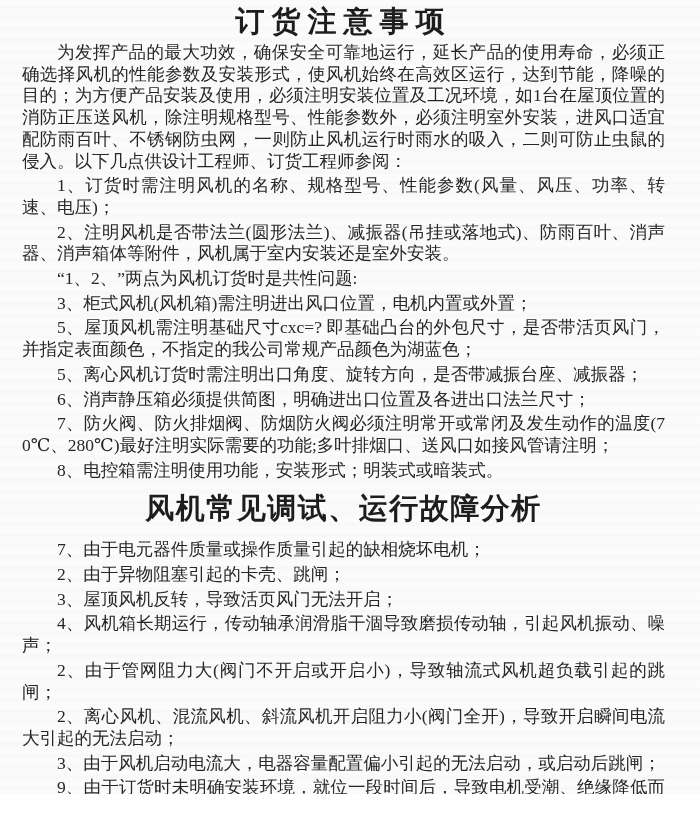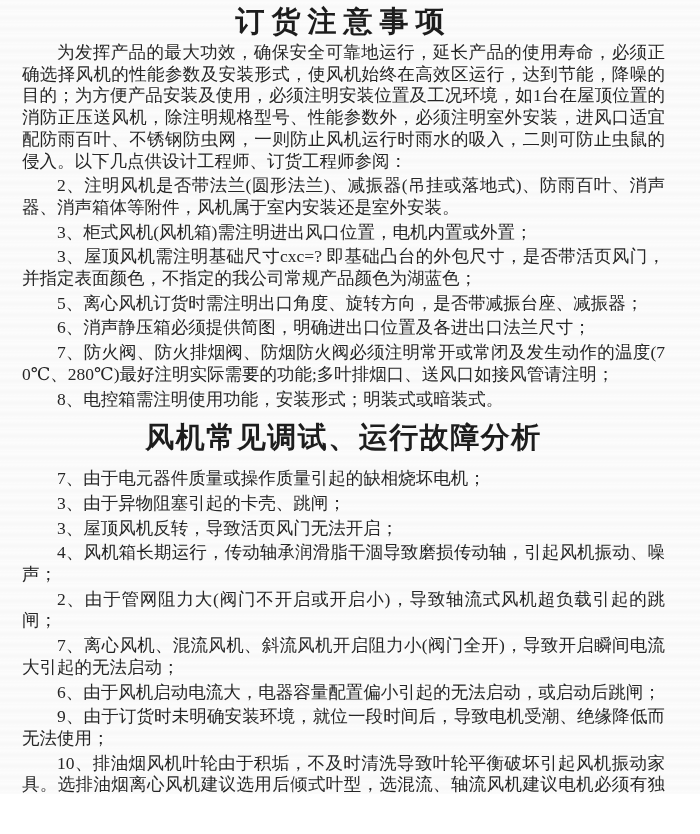--- a/index.html
+++ b/index.html
@@ -52,33 +52,35 @@
 </style>
 </head>
 <body>
 
 <div class="page">
 
   <h1 class="doc-title title-1">订货注意事项</h1>
 
   <p class="body-par">为发挥产品的最大功效，确保安全可靠地运行，延长产品的使用寿命，必须正确选择风机的性能参数及安装形式，使风机始终在高效区运行，达到节能，降噪的目的；为方便产品安装及使用，必须注明安装位置及工况环境，如1台在屋顶位置的消防正压送风机，除注明规格型号、性能参数外，必须注明室外安装，进风口适宜配防雨百叶、不锈钢防虫网，一则防止风机运行时雨水的吸入，二则可防止虫鼠的侵入。以下几点供设计工程师、订货工程师参阅：</p>
 
+  <p class="body-par">1、订货时需注明风机的名称、规格型号、性能参数(风量、风压、功率、转速、电压)；</p>
   <p class="body-par">2、注明风机是否带法兰(圆形法兰)、减振器(吊挂或落地式)、防雨百叶、消声器、消声箱体等附件，风机属于室内安装还是室外安装。</p>
+  <p class="body-par">“1、2、”两点为风机订货时是共性问题:</p>
   <p class="body-par">3、柜式风机(风机箱)需注明进出风口位置，电机内置或外置；</p>
-  <p class="body-par">3、屋顶风机需注明基础尺寸cxc=? 即基础凸台的外包尺寸，是否带活页风门，并指定表面颜色，不指定的我公司常规产品颜色为湖蓝色；</p>
+  <p class="body-par">5、屋顶风机需注明基础尺寸cxc=? 即基础凸台的外包尺寸，是否带活页风门，并指定表面颜色，不指定的我公司常规产品颜色为湖蓝色；</p>
   <p class="body-par">5、离心风机订货时需注明出口角度、旋转方向，是否带减振台座、减振器；</p>
   <p class="body-par">6、消声静压箱必须提供简图，明确进出口位置及各进出口法兰尺寸；</p>
   <p class="body-par">7、防火阀、防火排烟阀、防烟防火阀必须注明常开或常闭及发生动作的温度(70℃、280℃)最好注明实际需要的功能;多叶排烟口、送风口如接风管请注明；</p>
   <p class="body-par">8、电控箱需注明使用功能，安装形式；明装式或暗装式。</p>
 
   <h1 class="doc-title title-2">风机常见调试、运行故障分析</h1>
 
   <p class="body-par">7、由于电元器件质量或操作质量引起的缺相烧坏电机；</p>
-  <p class="body-par">3、由于异物阻塞引起的卡壳、跳闸；</p>
+  <p class="body-par">2、由于异物阻塞引起的卡壳、跳闸；</p>
   <p class="body-par">3、屋顶风机反转，导致活页风门无法开启；</p>
   <p class="body-par">4、风机箱长期运行，传动轴承润滑脂干涸导致磨损传动轴，引起风机振动、噪声；</p>
   <p class="body-par">2、由于管网阻力大(阀门不开启或开启小)，导致轴流式风机超负载引起的跳闸；</p>
-  <p class="body-par">7、离心风机、混流风机、斜流风机开启阻力小(阀门全开)，导致开启瞬间电流大引起的无法启动；</p>
-  <p class="body-par">6、由于风机启动电流大，电器容量配置偏小引起的无法启动，或启动后跳闸；</p>
+  <p class="body-par">2、离心风机、混流风机、斜流风机开启阻力小(阀门全开)，导致开启瞬间电流大引起的无法启动；</p>
+  <p class="body-par">3、由于风机启动电流大，电器容量配置偏小引起的无法启动，或启动后跳闸；</p>
   <p class="body-par">9、由于订货时未明确安装环境，就位一段时间后，导致电机受潮、绝缘降低而无法使用；</p>
   <p class="body-par">10、排油烟风机叶轮由于积垢，不及时清洗导致叶轮平衡破坏引起风机振动家具。选排油烟离心风机建议选用后倾式叶型，选混流、轴流风机建议电机必须有独立冷却装置(高温排烟式结构)。</p>
 
 </div>
 
 </body></html>

